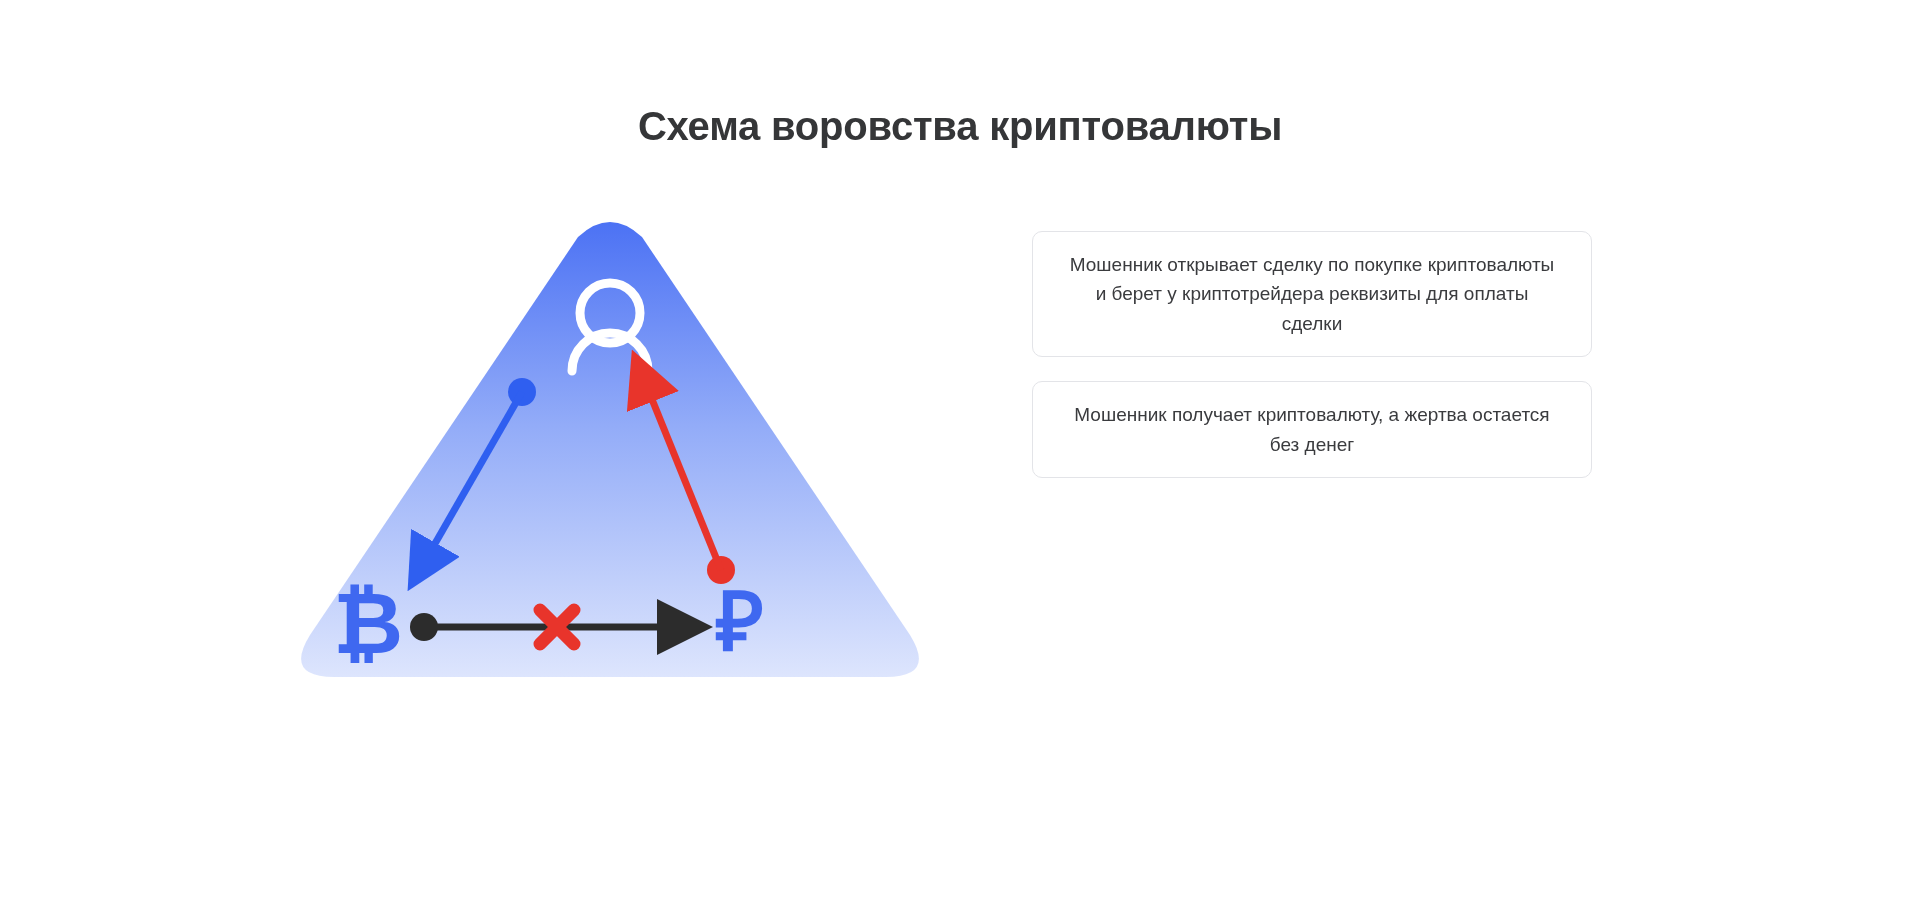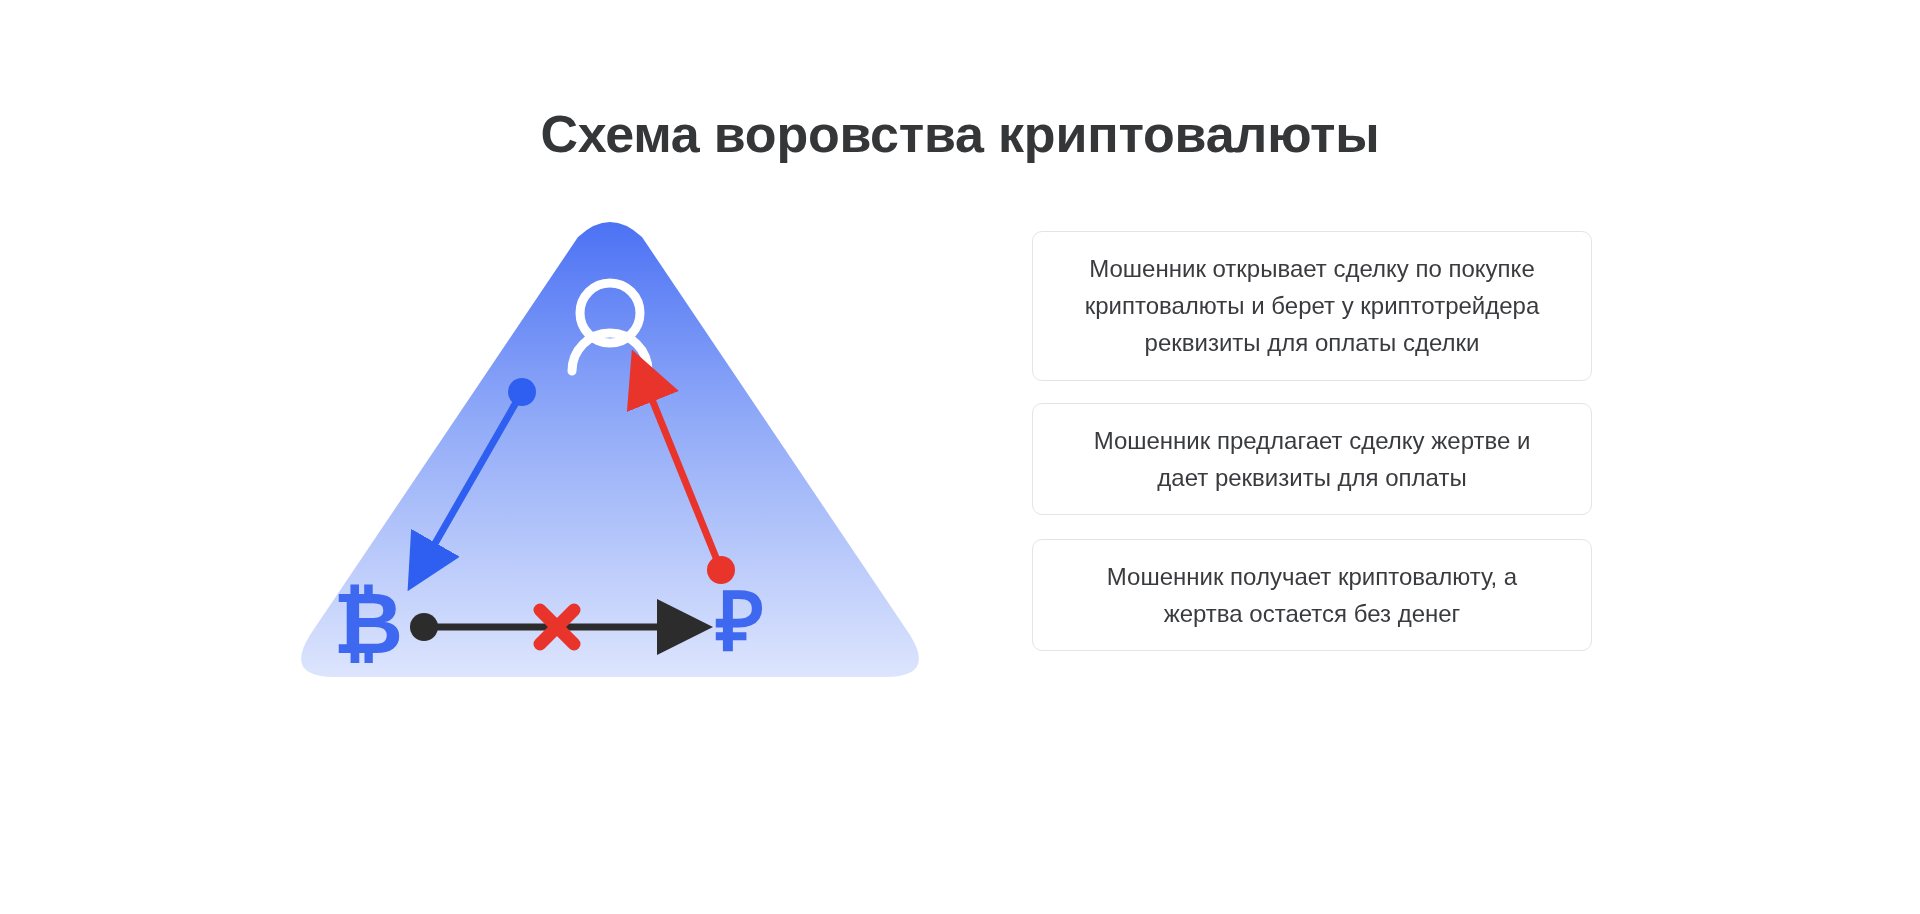--- a/index.html
+++ b/index.html
@@ -19,21 +19,21 @@
     position: relative;
     width: 1920px;
     height: 914px;
   }
   .title {
     position: absolute;
     top: 104px;
     left: 0;
     width: 1920px;
     text-align: center;
-    font-size: 52px;
+    font-size: 40px;
     font-weight: bold;
     color: #353638;
     letter-spacing: -0.2px;
   }
   .diagram {
     position: absolute;
     left: 290px;
     top: 215px;
     width: 640px;
     height: 600px;
@@ -48,21 +48,21 @@
     width: 560px;
   }
   .step-card {
     box-sizing: border-box;
     border: 1px solid #e3e4e8;
     border-radius: 10px;
     background: #ffffff;
     padding: 18px 34px;
     margin-bottom: 22px;
     text-align: center;
-    font-size: 24px;
+    font-size: 19px;
     line-height: 1.55;
     color: #3a3b3e;
     min-height: 92px;
     display: flex;
     align-items: center;
     justify-content: center;
   }
   .step-card:last-child {
     margin-bottom: 0;
     margin-top: 24px;
@@ -137,20 +137,17 @@
 
       <text x="450" y="435" text-anchor="middle" font-family="Liberation Sans, sans-serif" font-size="82" font-weight="bold" fill="#3f68f0">₽</text>
     </svg>
   </div>
 
   <div class="steps">
     <div class="step-card">
       <span class="step-text">Мошенник открывает сделку по покупке криптовалюты и берет у криптотрейдера реквизиты для оплаты сделки</span>
     </div>
     <div class="step-card">
-      <span class="step-text">Мошенник предлагает сделку жертве и дает реквизиты для оплаты</span>
-    </div>
-    <div class="step-card">
       <span class="step-text">Мошенник получает криптовалюту, а жертва остается без денег</span>
     </div>
   </div>
 
 </div>
 
 </body></html>

